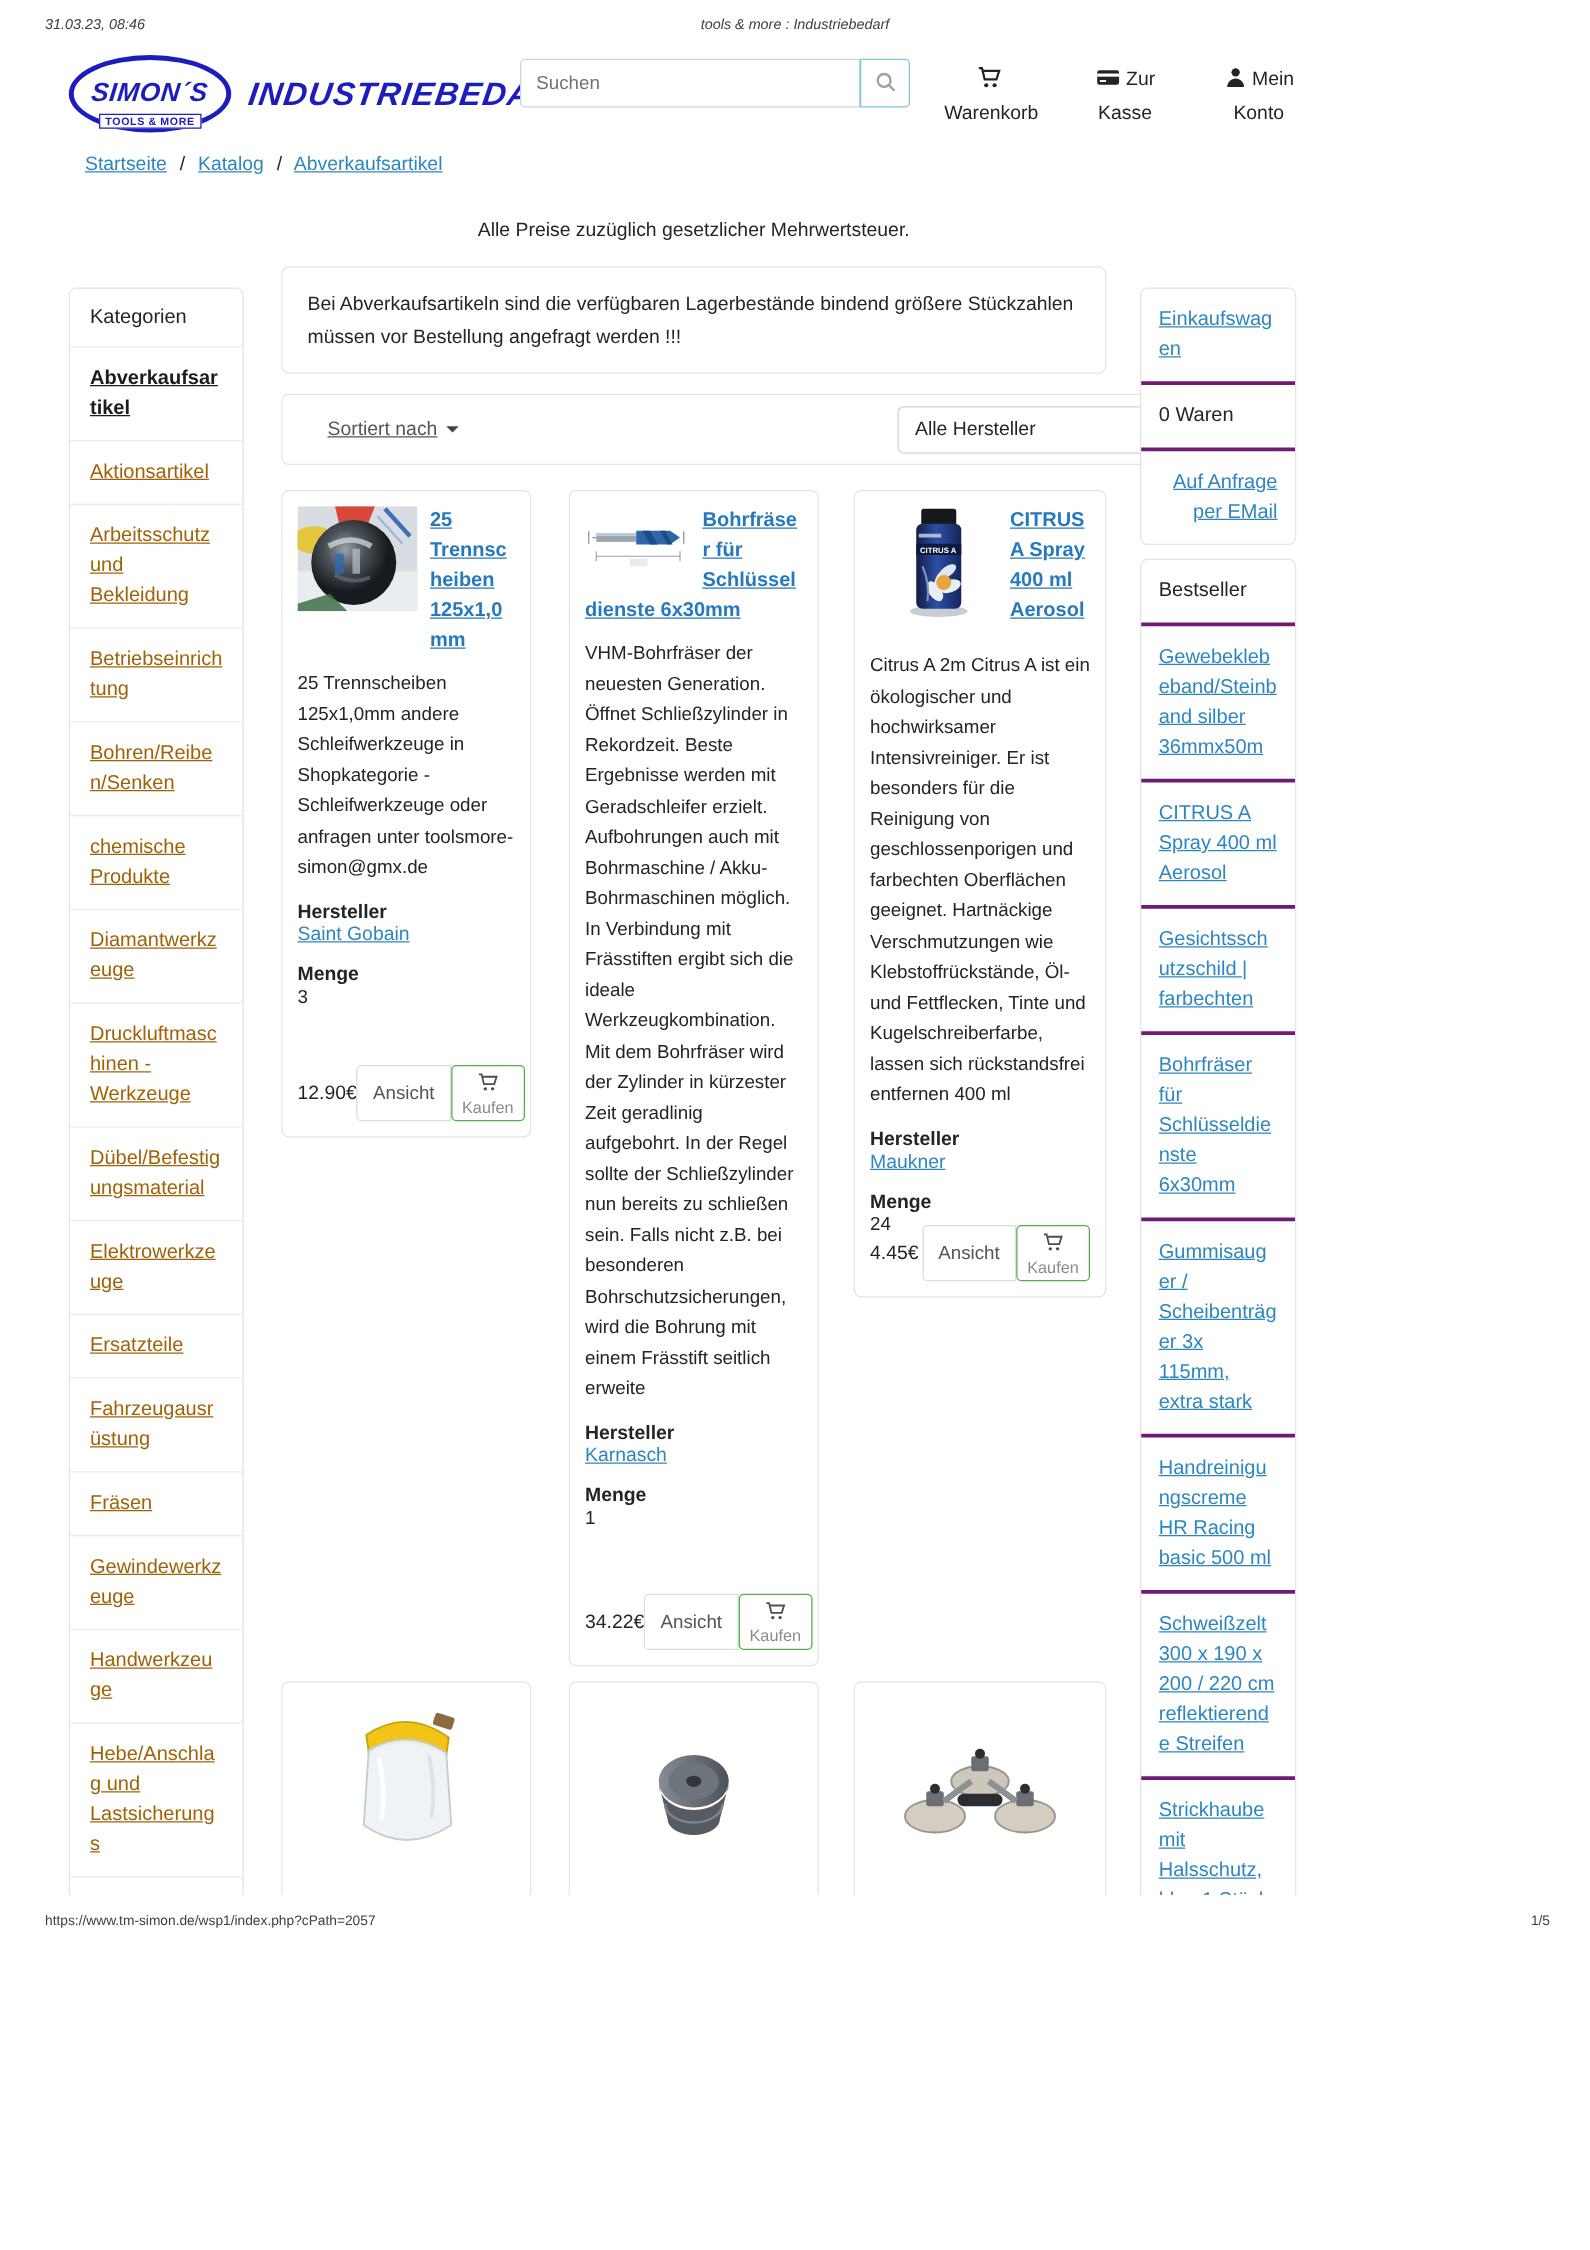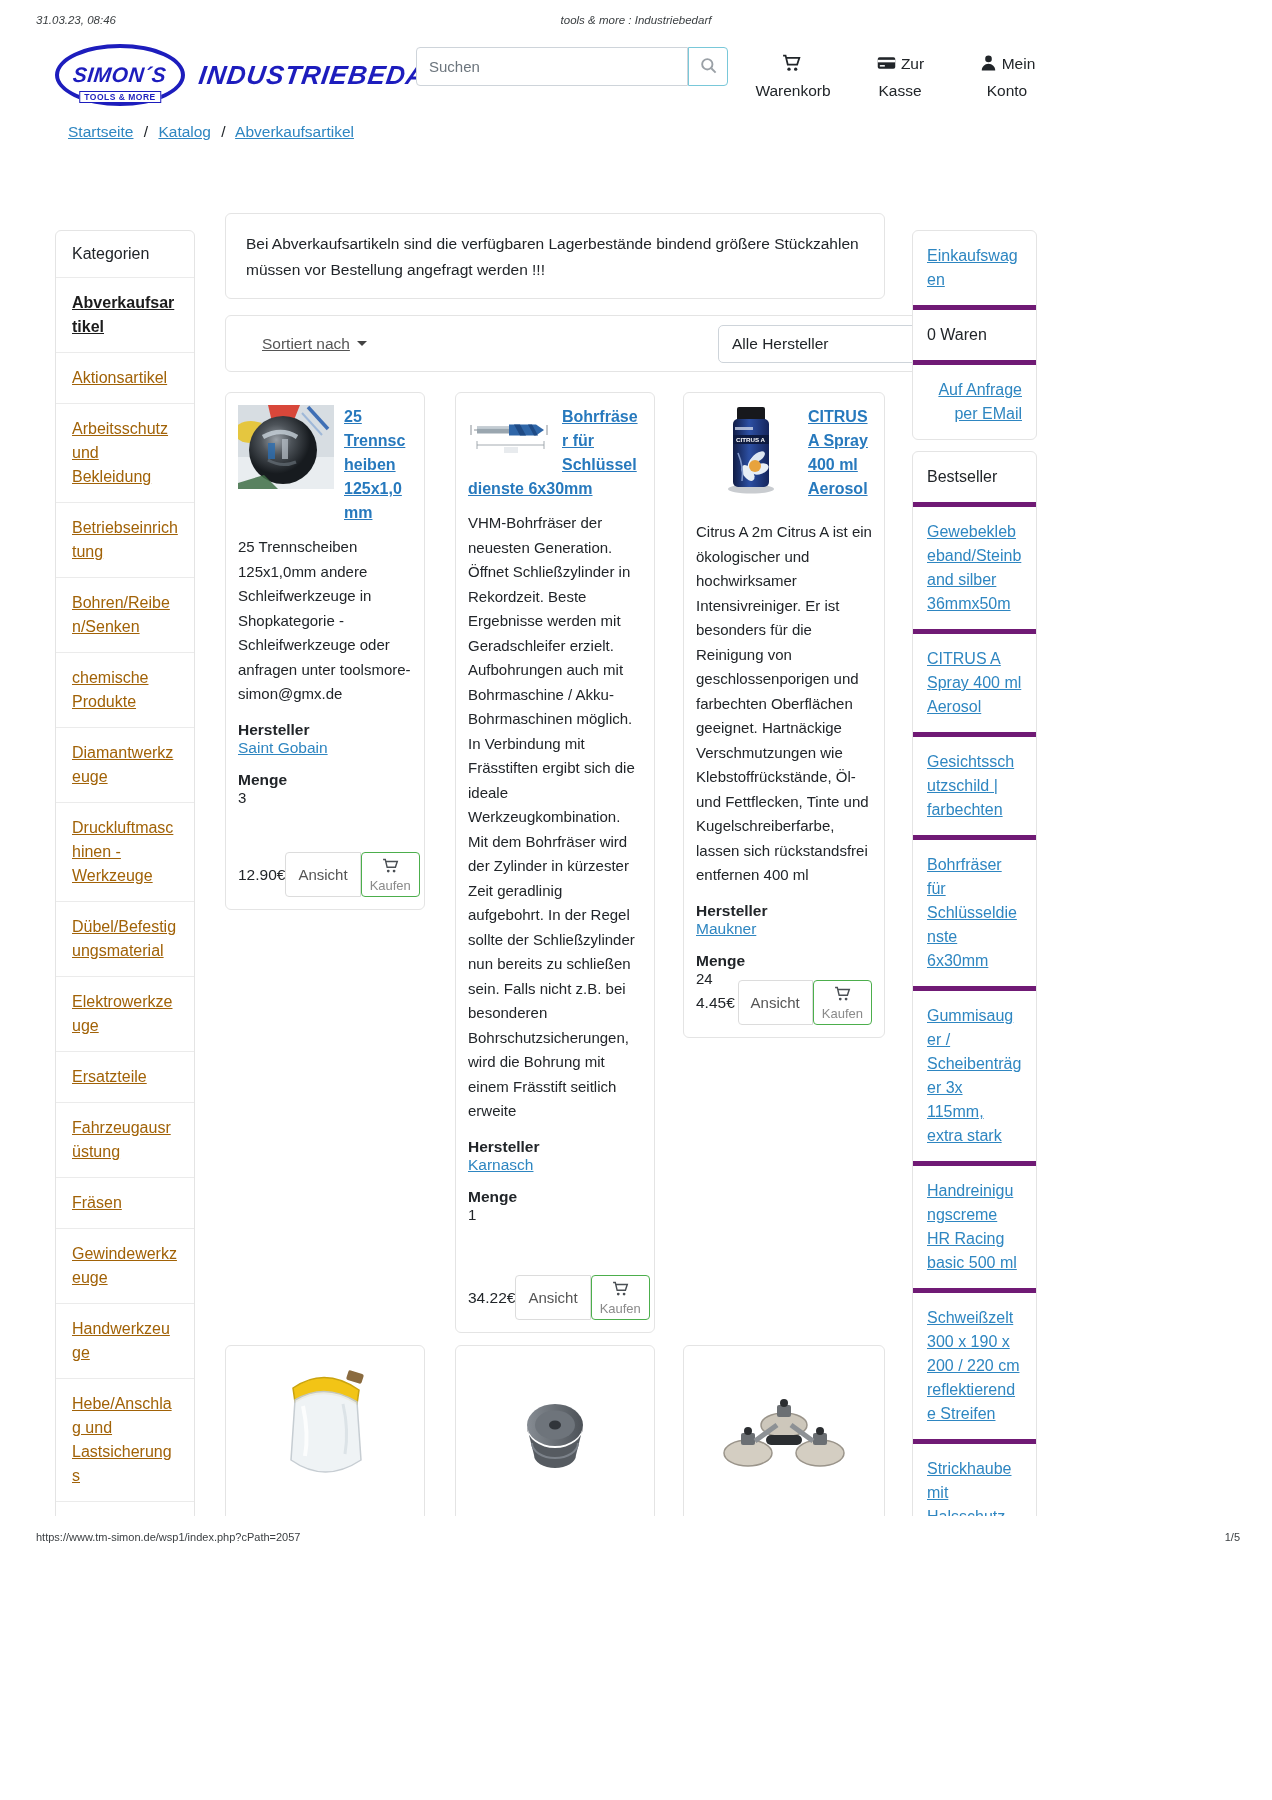--- a/index.html
+++ b/index.html
@@ -71,21 +71,21 @@
   .btn-view { margin-left:auto; border:1px solid #dcdcdc; background:#fff; border-radius:4px 0 0 4px; padding:13px 12px;
               font-size:15px; color:#555; cursor:pointer; font-family:inherit; }
   .btn-buy { border:1.5px solid #4cae4c; background:#fff; border-radius:4px; padding:5px 8px 3px; cursor:pointer;
              display:flex; flex-direction:column; align-items:center; gap:1px; font-family:inherit; }
   .btn-buy .lbl { font-size:13px; color:#8a8a8a; }
   .p-thumb-center { display:flex; justify-content:center; padding-top:6px; }
 
   
   .rcol { position:absolute; left:912px; top:230px; width:125px; }
   .rrow { padding:13px 14px; font-size:16px; line-height:24px; }
-  .rrow + .rrow { border-top:5px solid #701a75; }
+  .rrow + .rrow { border-top:3px solid #701a75; }
   .rlink { color:#2e86c1; text-decoration:underline; overflow-wrap:break-word; word-break:break-word; cursor:pointer; display:block; }
   .r-right { text-align:right; }
   .bestsellers { margin-top:11px; }
 
   
   .pfoot { position:absolute; top:1531px; left:36px; right:32px; display:flex; justify-content:space-between;
            font-size:11px; color:#3c4043; }
 </style>
 </head>
 <body>
@@ -148,20 +148,21 @@
   </div>
 
   <div class="breadcrumb">
     <a>Startseite</a>
     <span class="sep">/</span>
     <a>Katalog</a>
     <span class="sep">/</span>
     <a>Abverkaufsartikel</a>
   </div>
 
+  <div class="tax-note">Alle Preise zuzüglich gesetzlicher Mehrwertsteuer.</div>
 
   <div class="card notice">Bei Abverkaufsartikeln sind die verfügbaren Lagerbestände bindend größere Stückzahlen müssen vor Bestellung angefragt werden !!!</div>
 
   <div class="card toolbar">
     <span class="sort-link"><span>Sortiert nach</span></span>
     <span class="caret-down"></span>
     <div class="select-box">
       <span>Alle Hersteller</span>
       <svg width="14" height="14" viewBox="0 0 24 24" fill="none" stroke="#333" stroke-width="2.6">
             <path d="M6 9l6 6 6-6"></path>

